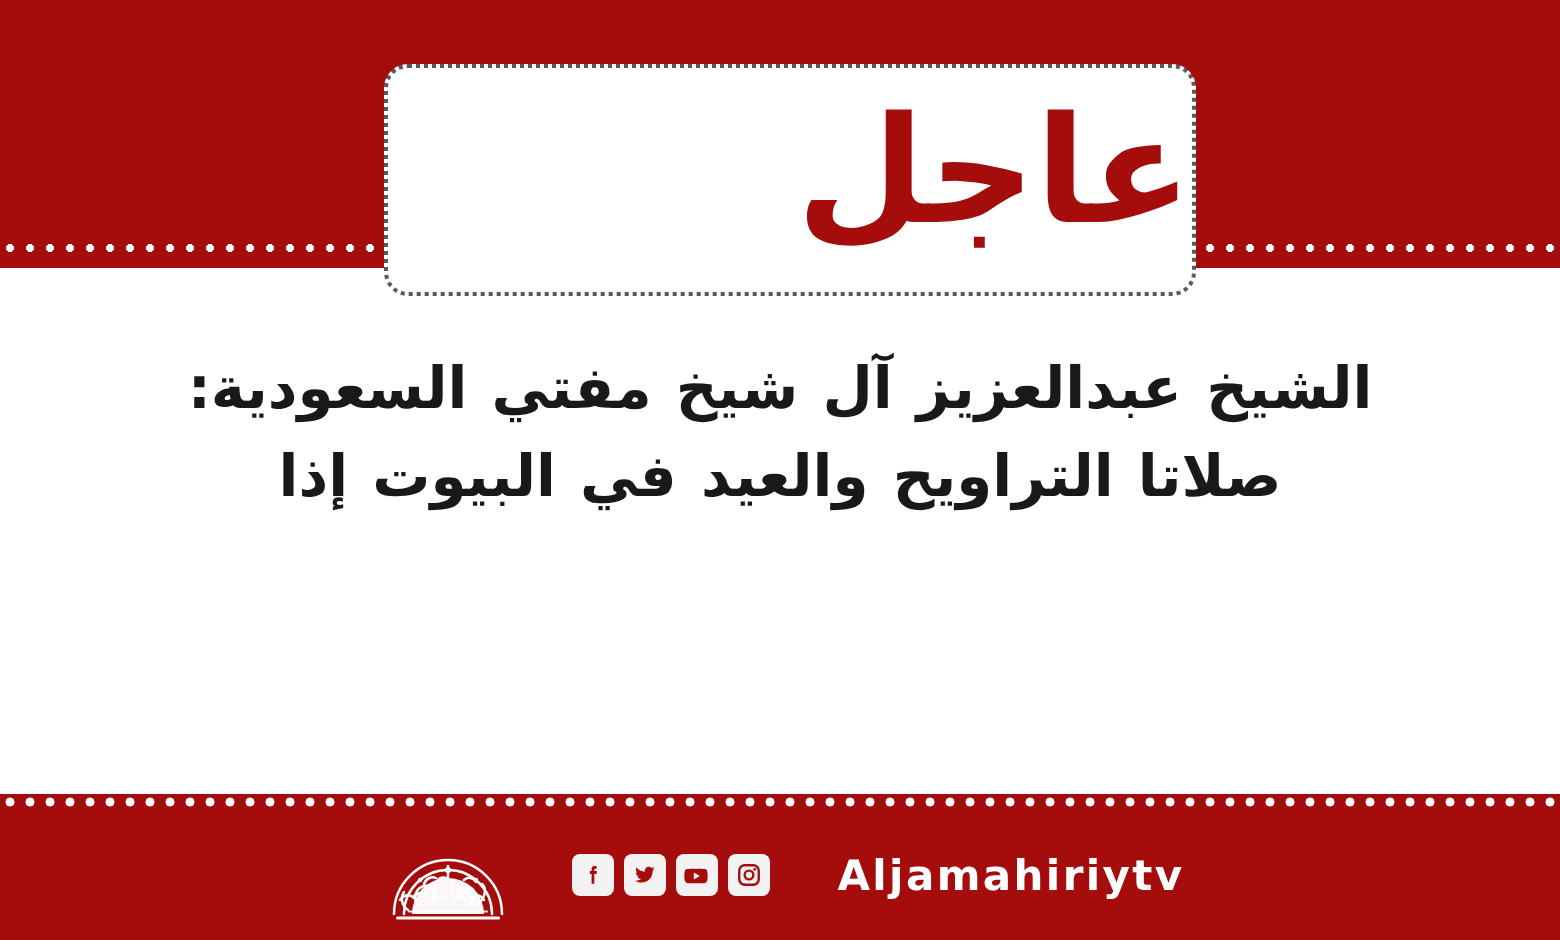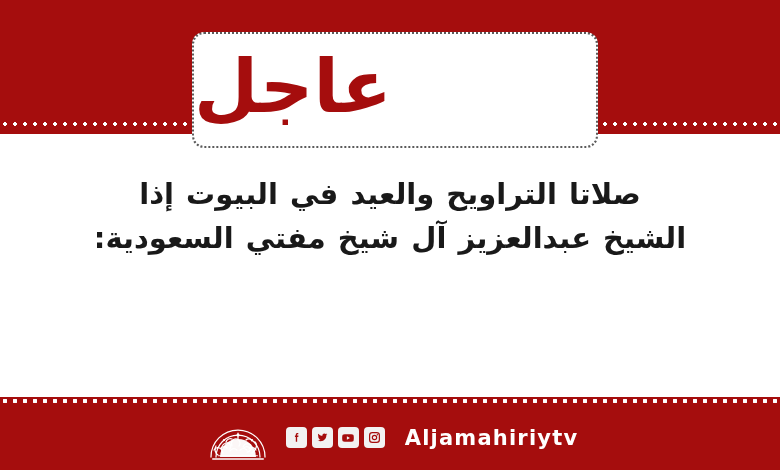--- a/index.html
+++ b/index.html
@@ -49,21 +49,21 @@
     left: 192px;
     top: 32px;
     width: 406px;
     height: 116px;
     background: #ffffff;
     border: 2px dotted #5a5a5a;
     border-radius: 12px;
     box-sizing: border-box;
     display: flex;
     align-items: center;
-    justify-content: flex-start;
+    justify-content: flex-end;
     box-shadow: 0 0 0 0 rgba(0,0,0,0);
   }
   .urgent-text {
     color: #a50d0d;
     font-family: "DejaVu Sans", "Liberation Sans", sans-serif;
     font-size: 74px;
     font-weight: bold;
     line-height: 1;
     letter-spacing: 2px;
     direction: rtl;
@@ -122,21 +122,21 @@
   }
   .footer-inner {
     position: absolute;
     left: 0;
     top: 8px;
     width: 780px;
     height: 65px;
     display: flex;
     align-items: center;
     justify-content: center;
-    gap: 12px;
+    gap: 26px;
   }
   .brand-logo {
     width: 72px;
     height: 46px;
     display: block;
   }
   .social-row {
     display: flex;
     align-items: center;
     gap: 5px;
@@ -169,22 +169,22 @@
   <div class="header-band">
     <div class="header-dotline"></div>
   </div>
 
   <div class="urgent-box">
     <span class="urgent-text">عاجل</span>
   </div>
 
   <div class="body-area">
     <div class="headline">
+      <div>الشيخ عبدالعزيز آل شيخ مفتي السعودية:</div>
       <div>صلاتا التراويح والعيد في البيوت إذا</div>
-      <div>الشيخ عبدالعزيز آل شيخ مفتي السعودية:</div>
     </div>
   </div>
 
   <div class="footer-band">
     <div class="footer-dotline"></div>
 
     <div class="footer-inner">
 
       <span class="brand-logo-wrap">
         <svg class="brand-logo" viewBox="0 0 72 46" xmlns="http://www.w3.org/2000/svg" aria-hidden="true">

